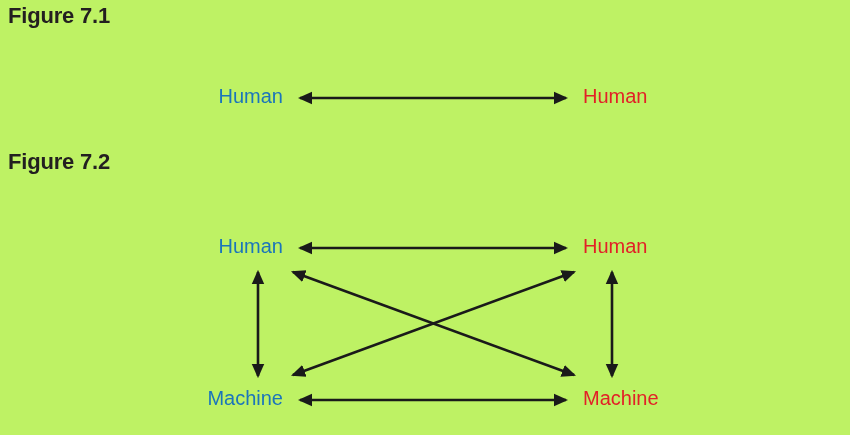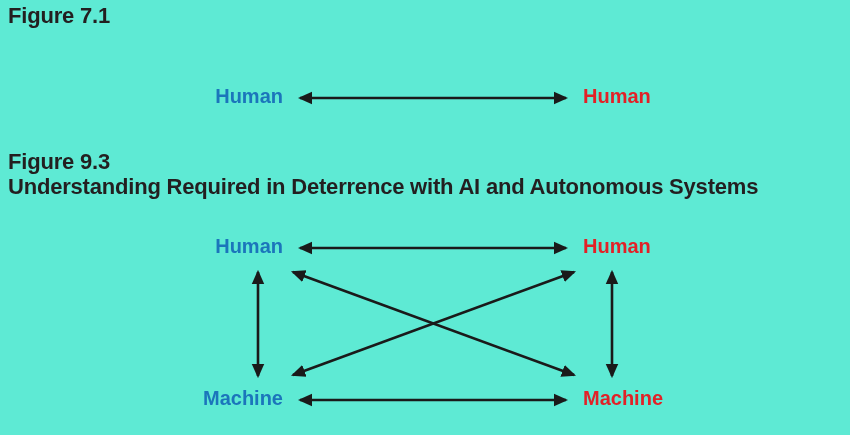--- a/index.html
+++ b/index.html
@@ -5,35 +5,35 @@
   html, body { margin: 0; padding: 0; }
   body {
     width: 850px; height: 435px;
     background: #ffffff;
     font-family: "Liberation Sans", sans-serif;
   }
   .canvas {
     position: relative;
     width: 850px; height: 435px;
     overflow: hidden;
-    background: #5eead4;
+    background: #bef264;
   }
   .fig-heading {
     position: absolute;
     left: 8px;
     font-weight: bold;
     font-size: 22px;
     line-height: 25px;
     letter-spacing: -0.2px;
     color: var(--heading, #231f20);
     white-space: nowrap;
   }
   .node {
     position: absolute;
-    font-weight: bold;
+    font-weight: normal;
     font-size: 20px;
     line-height: 21px;
     white-space: nowrap;
   }
   .node.blue { color: var(--left-actor, #1b75bb); }
   .node.red  { color: var(--right-actor, #e22127); }
   svg.arrows-layer {
     position: absolute;
     left: 0; top: 0;
     pointer-events: none;
@@ -67,22 +67,21 @@
   </svg>
 
   <div class="fig-heading" style="top:3px;">
     <div>Figure 7.1</div>
   </div>
 
   <span class="node blue" style="right:567px; top:86px;">Human</span>
   <span class="node red" style="left:583px; top:86px;">Human</span>
 
   <div class="fig-heading" style="top:149px;">
-    <div>Figure 9.3</div>
-    <div>Understanding Required in Deterrence with AI and Autonomous Systems</div>
+    <div>Figure 7.2</div>
   </div>
 
   <span class="node blue" style="right:567px; top:236px;">Human</span>
   <span class="node red" style="left:583px; top:236px;">Human</span>
   <span class="node blue" style="right:567px; top:388px;">Machine</span>
   <span class="node red" style="left:583px; top:388px;">Machine</span>
 
 </div>
 
 </body></html>

